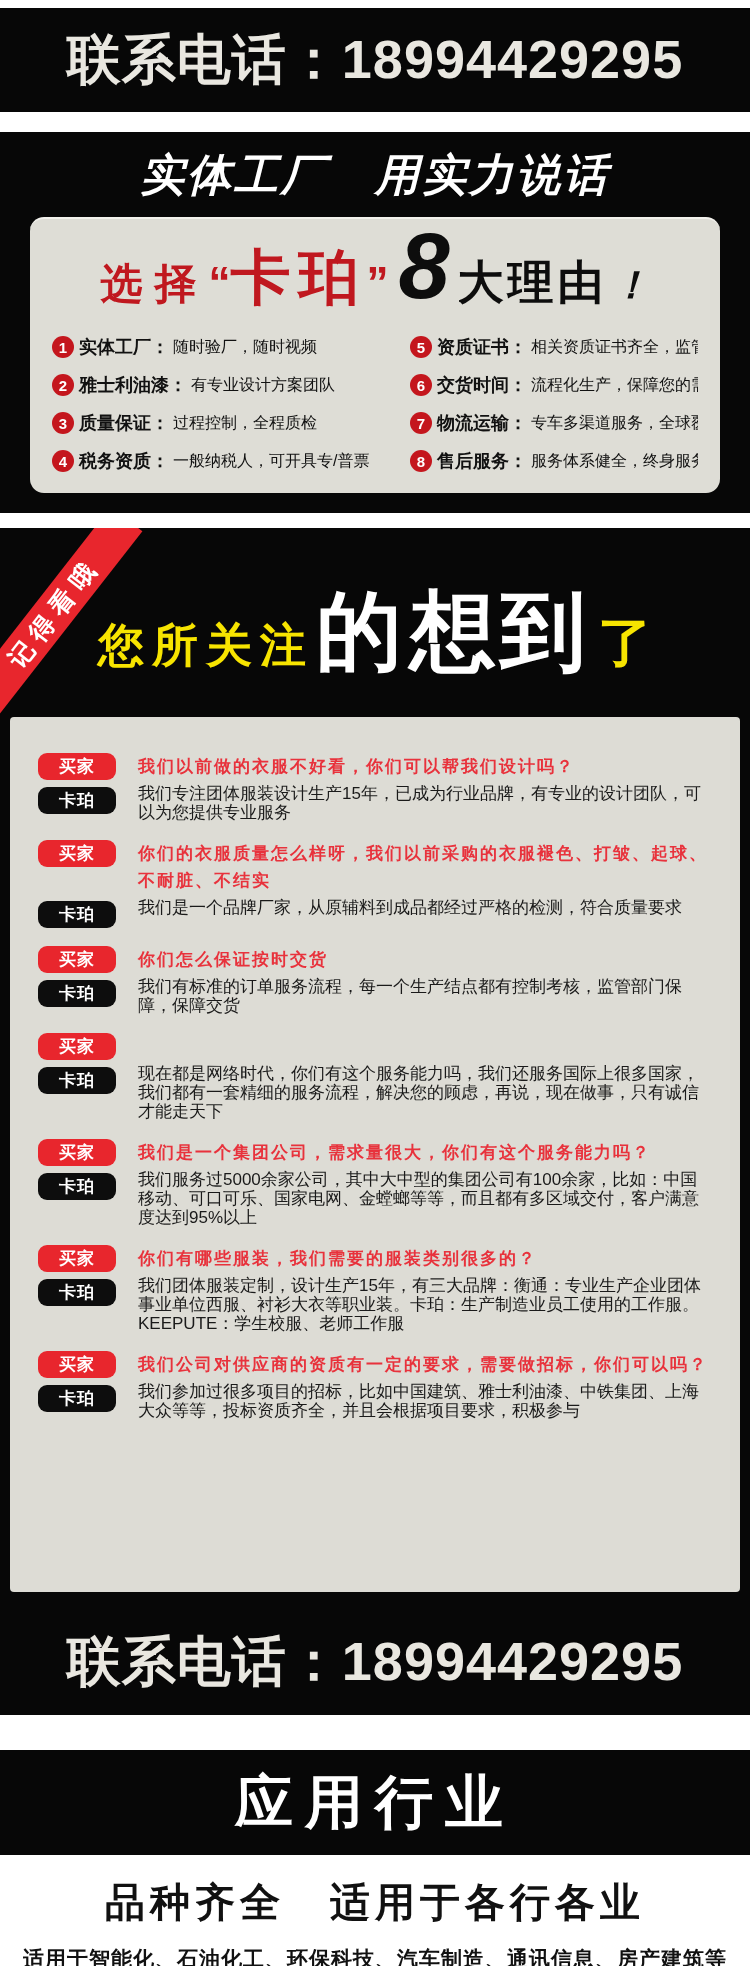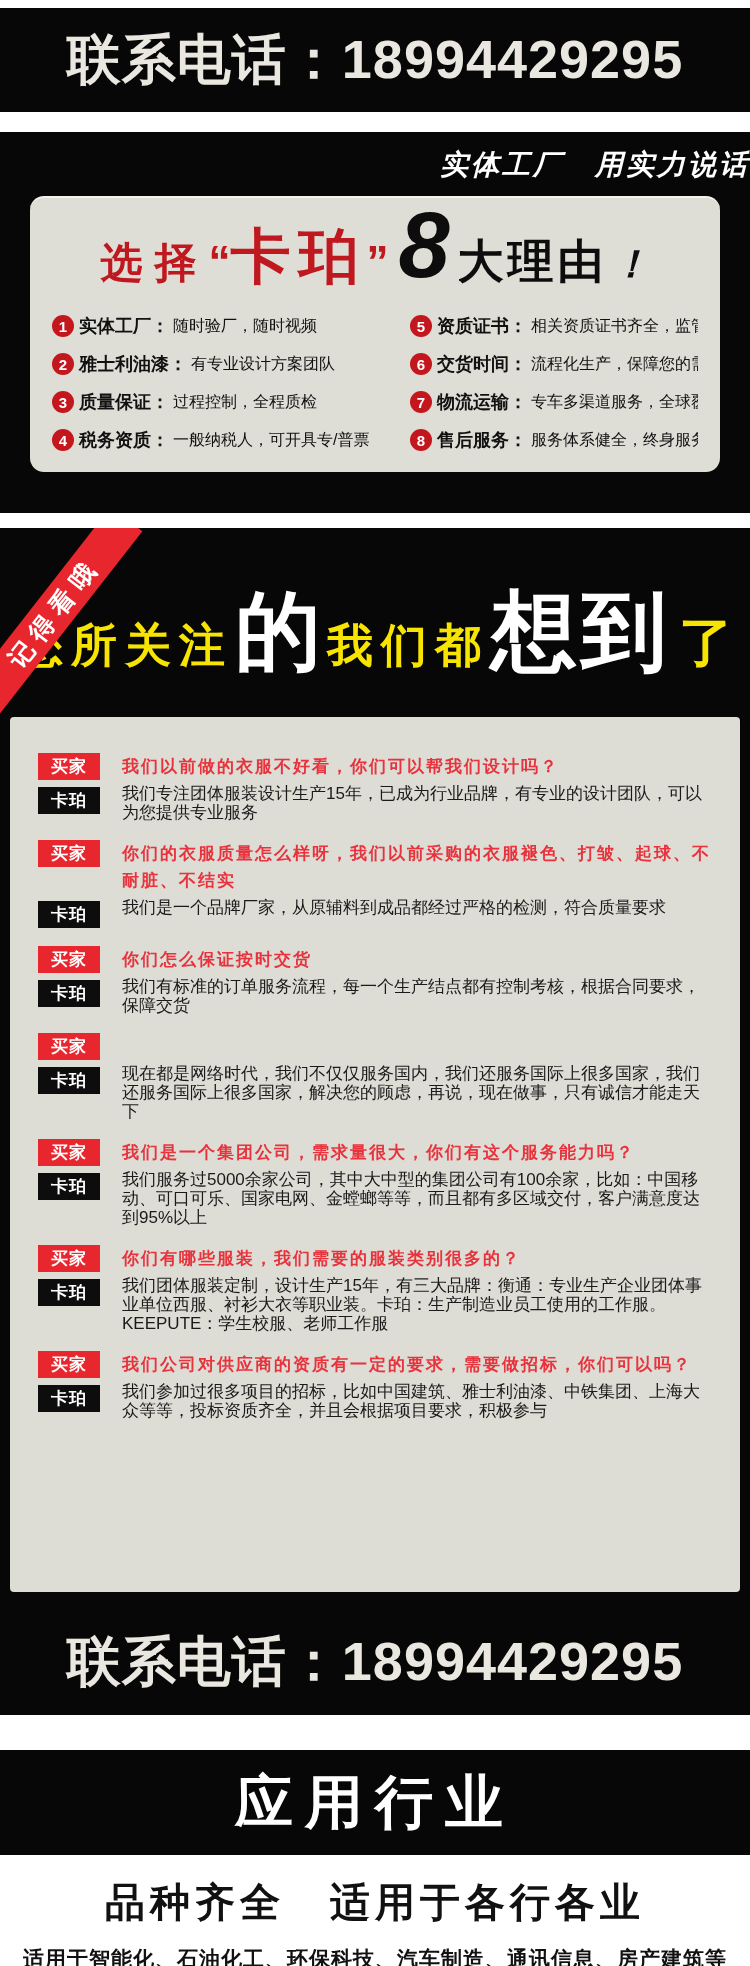--- a/index.html
+++ b/index.html
@@ -5,21 +5,21 @@
   html,body{margin:0;padding:0;background:#ffffff;}
   body{font-family:"Liberation Sans","DejaVu Sans",sans-serif;}
   .page{width:750px;height:1966px;background:#ffffff;position:relative;overflow:hidden;margin:0 auto;}
 
   
   .banner-top{margin-top:8px;height:104px;background:#070707;display:flex;align-items:center;justify-content:center;}
   .phone-txt{color:#e9e7e0;font-size:54px;font-weight:bold;letter-spacing:1px;white-space:nowrap;text-align:center;}
 
   
   .factory{margin-top:20px;height:381px;background:#070707;box-sizing:border-box;overflow:hidden;}
-  .factory-heading{color:#ffffff;font-size:28px;font-weight:900;font-style:italic;text-align:right;padding-top:14px;letter-spacing:3px;}
+  .factory-heading{color:#ffffff;font-size:44px;font-weight:900;font-style:italic;text-align:center;padding-top:14px;letter-spacing:3px;}
   .reasons-card{margin:12px 30px 0;height:276px;box-sizing:border-box;background:#deddd6;border-radius:14px;padding:8px 22px 0;overflow:hidden;border-top:2px solid #f2f1ec;}
   .card-title{display:flex;align-items:baseline;justify-content:center;white-space:nowrap;text-align:right;}
   .ct-choose{color:#c0181f;font-size:42px;font-weight:900;letter-spacing:12px;}
   .ct-quote{color:#c0181f;font-size:44px;font-weight:900;}
   .ct-brand{color:#c0181f;font-size:60px;font-weight:900;letter-spacing:8px;}
   .ct-number{color:#0d0d0d;font-size:92px;font-weight:900;font-style:italic;margin:0 8px 0 10px;line-height:0.85;}
   .ct-suffix{color:#0d0d0d;font-size:46px;font-weight:900;letter-spacing:4px;}
   .ct-exclaim{color:#0d0d0d;font-size:38px;font-weight:900;font-style:italic;margin-left:4px;}
   .reasons-grid{display:grid;grid-template-columns:352px 1fr;grid-template-rows:repeat(4,auto);grid-auto-flow:column;margin-top:16px;row-gap:14px;column-gap:6px;}
   .reason{display:flex;align-items:center;color:#111111;white-space:nowrap;overflow:hidden;}
@@ -31,21 +31,21 @@
   .qa{margin-top:15px;height:1187px;background:#070707;position:relative;overflow:hidden;}
   .ribbon{position:absolute;left:-64px;top:64px;width:236px;height:40px;background:#e8262d;transform:rotate(-52deg);display:flex;align-items:center;justify-content:center;color:#ffffff;font-size:25px;font-weight:bold;letter-spacing:8px;z-index:2;}
   .qa-heading{display:flex;align-items:baseline;justify-content:center;padding-top:46px;white-space:nowrap;}
   .qh-yellow{color:#f7e400;font-size:46px;font-weight:900;letter-spacing:8px;}
   .qh-white{color:#ffffff;font-size:86px;font-weight:900;margin:0 2px;letter-spacing:4px;}
   .qh-last{color:#f7e400;font-size:54px;font-weight:900;margin-left:6px;}
   .qa-panel{margin:26px 10px 0;height:875px;box-sizing:border-box;background:#dddcd5;border-radius:4px;padding:36px 28px 0;overflow:hidden;}
   .qa-pair{margin-bottom:18px;}
   .qa-row{display:flex;align-items:flex-start;gap:22px;}
   .qa-row.q{margin-bottom:7px;}
-  .tag{flex:0 0 auto;width:62px;height:27px;display:flex;align-items:center;justify-content:center;font-size:17px;font-weight:bold;color:#ffffff;letter-spacing:1px;}
+  .tag{flex:0 0 auto;width:78px;height:27px;display:flex;align-items:center;justify-content:center;font-size:17px;font-weight:bold;color:#ffffff;letter-spacing:1px;border-radius:9px;}
   .tag.buyer{background:#e8262d;}
   .tag.brand{background:#0d0d0d;}
   .q-text{color:#e8323c;font-size:17px;font-weight:bold;letter-spacing:2px;line-height:27px;}
   .a-text{color:#1a1a1a;font-size:17px;line-height:19px;margin-top:-3px;}
   .qa-phone{margin-top:34px;text-align:center;}
 
   
   .industries-bar{margin-top:35px;height:105px;background:#070707;display:flex;align-items:center;justify-content:center;}
   .industries-title{color:#ffffff;font-size:58px;font-weight:900;letter-spacing:12px;}
   .foot-sub{margin-top:20px;text-align:center;color:#111111;font-size:40px;font-weight:900;letter-spacing:5px;}
@@ -115,21 +115,20 @@
           </div>
       </div>
     </div>
   </section>
 
   <section class="qa">
     <div class="ribbon">记得看哦</div>
     <div class="qa-heading">
       <span class="qh-yellow">您所关注</span>
       <span class="qh-white">的</span>
-      <span class="qh-yellow">我们都</span>
       <span class="qh-white">想到</span>
       <span class="qh-last">了</span>
     </div>
 
     <div class="qa-panel">
 
       <div class="qa-pair">
         <div class="qa-row q">
           <span class="tag buyer">买家</span>
           <span class="q-text">我们以前做的衣服不好看，你们可以帮我们设计吗？</span>
@@ -151,31 +150,31 @@
         </div>
       </div>
 
       <div class="qa-pair">
         <div class="qa-row q">
           <span class="tag buyer">买家</span>
           <span class="q-text">你们怎么保证按时交货</span>
         </div>
         <div class="qa-row">
           <span class="tag brand">卡珀</span>
-          <span class="a-text">我们有标准的订单服务流程，每一个生产结点都有控制考核，根据合同要求，保障交货</span>
-        </div>
-      </div>
-
-      <div class="qa-pair">
-        <div class="qa-row q">
-          <span class="tag buyer">买家</span>
-        </div>
-        <div class="qa-row">
-          <span class="tag brand">卡珀</span>
-          <span class="a-text">现在都是网络时代，我们不仅仅服务国内，我们还服务国际上很多国家，我们还服务国际上很多国家，解决您的顾虑，再说，现在做事，只有诚信才能走天下</span>
+          <span class="a-text">我们有标准的订单服务流程，每一个生产结点都有控制考核，监管部门保障，保障交货</span>
+        </div>
+      </div>
+
+      <div class="qa-pair">
+        <div class="qa-row q">
+          <span class="tag buyer">买家</span>
+        </div>
+        <div class="qa-row">
+          <span class="tag brand">卡珀</span>
+          <span class="a-text">现在都是网络时代，你们有这个服务能力吗，我们还服务国际上很多国家，我们都有一套精细的服务流程，解决您的顾虑，再说，现在做事，只有诚信才能走天下</span>
         </div>
       </div>
 
       <div class="qa-pair">
         <div class="qa-row q">
           <span class="tag buyer">买家</span>
           <span class="q-text">我们是一个集团公司，需求量很大，你们有这个服务能力吗？</span>
         </div>
         <div class="qa-row">
           <span class="tag brand">卡珀</span>

